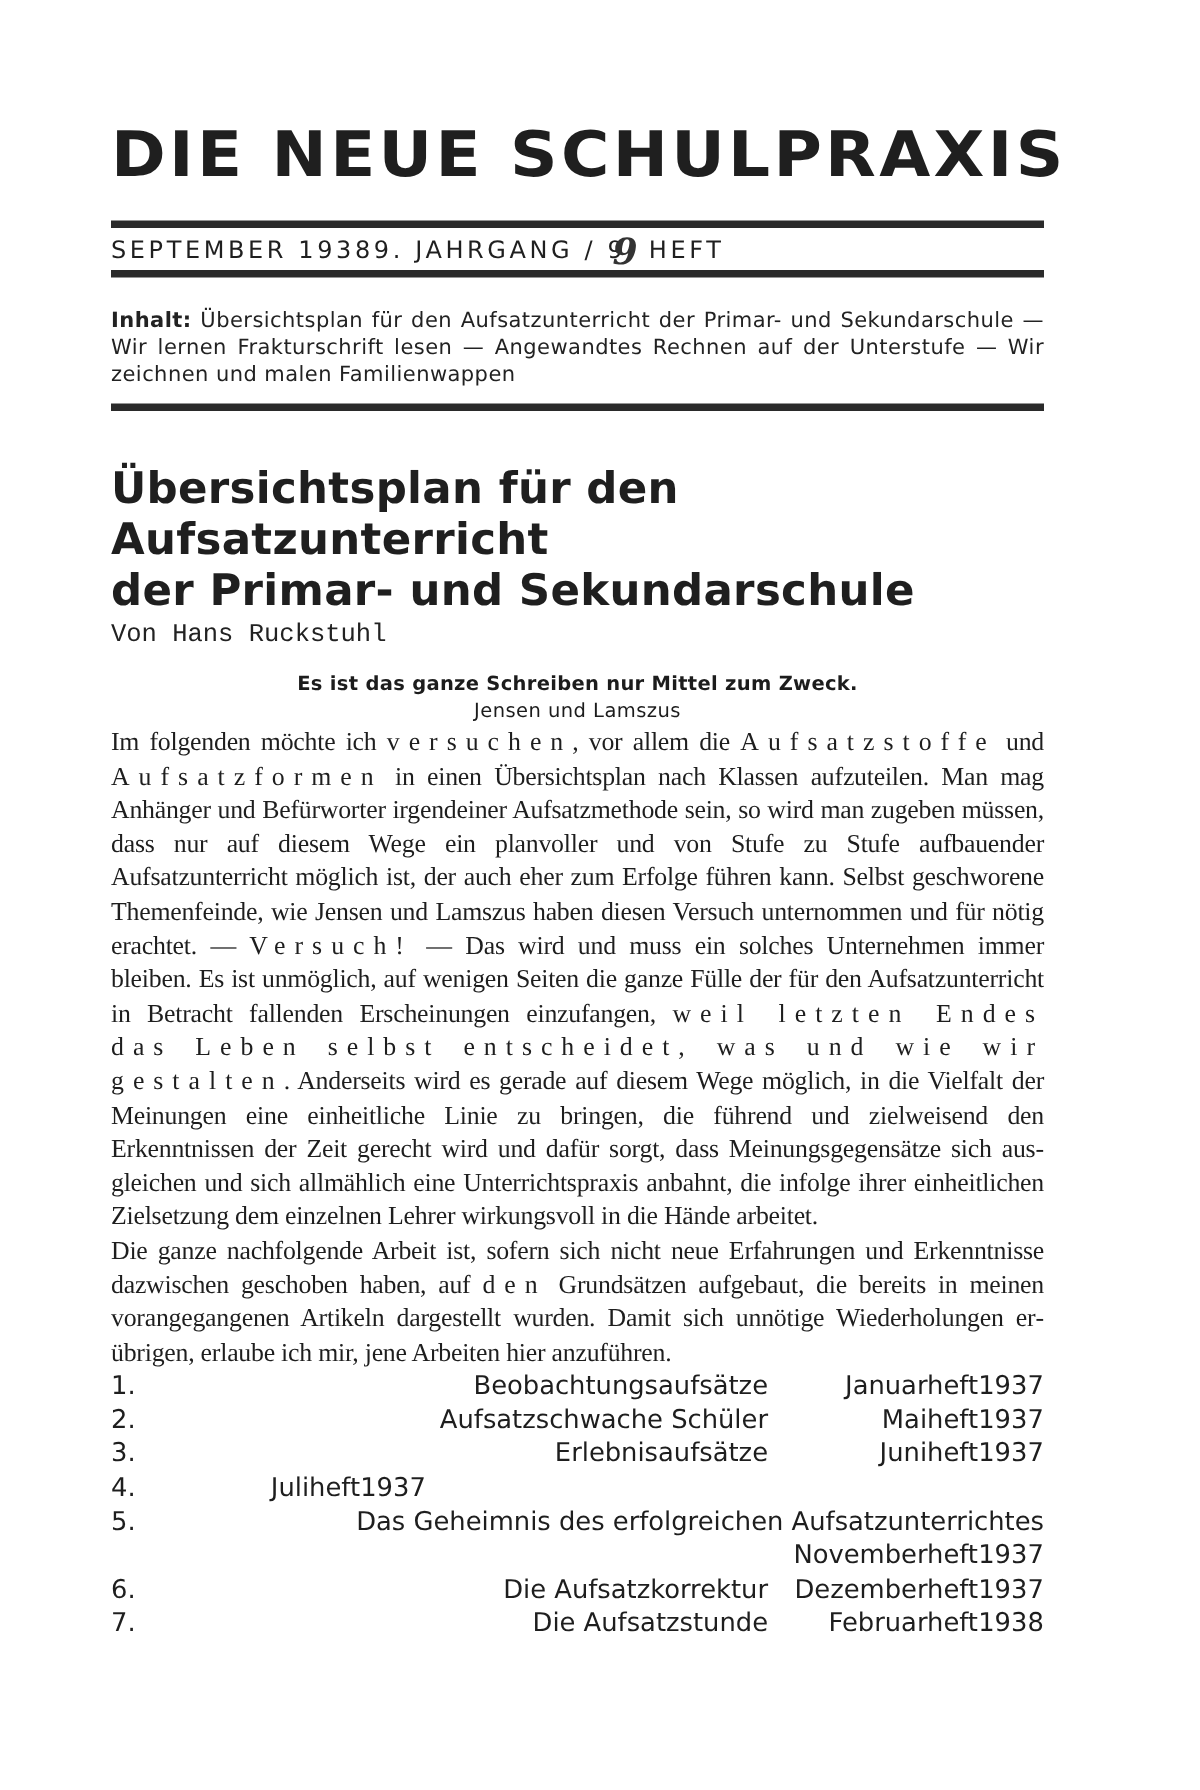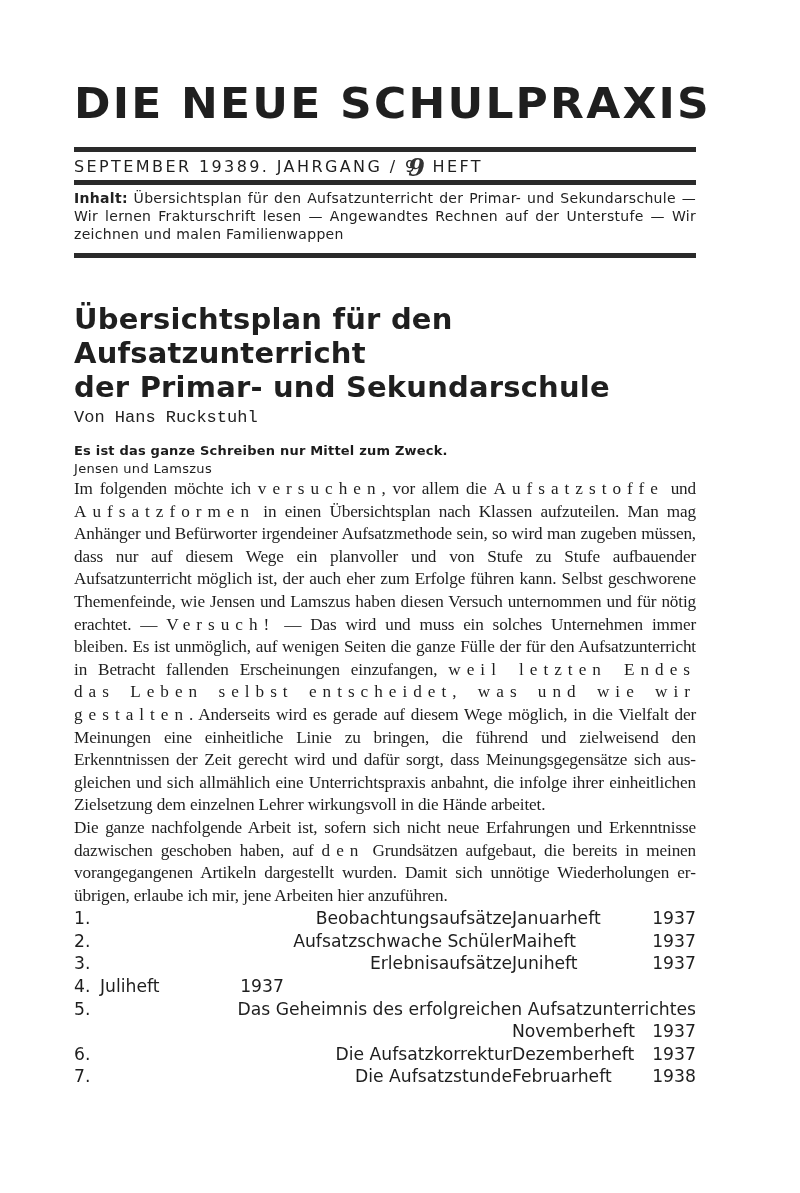--- a/index.html
+++ b/index.html
@@ -58,49 +58,49 @@
       right: 58px;
       top: -4px;
       font-family: "DejaVu Serif", serif;
       font-style: italic;
       font-weight: bold;
       font-size: 24px;
       color: #333;
       letter-spacing: 0;
     }
     .contents {
-      margin-top: 4px;
+      margin-top: 20px;
       font-family: "DejaVu Sans", sans-serif;
       font-size: 14px;
       line-height: 18px;
       letter-spacing: 0.3px;
       text-align: justify;
       color: #222;
     }
     .contents .label { font-weight: bold; }
     .rule.r3 { margin-top: 10px; }
 
     .article-title {
-      margin: 44px 0 0 0;
+      margin: 34px 0 0 0;
       font-family: "DejaVu Sans", sans-serif;
       font-weight: bold;
       font-size: 29px;
       line-height: 34px;
       letter-spacing: 0.2px;
       color: #1f1f1f;
     }
     .byline {
       font-family: Liberation Mono, monospace;
       font-size: 17px;
       line-height: 24px;
       margin-top: 2px;
       color: #222;
     }
     .epigraph {
-      text-align: left;
+      text-align: center;
       margin-top: 12px;
       font-size: 13px;
       line-height: 18px;
     }
     .epigraph .quote { font-weight: bold; letter-spacing: 0.2px; }
     .epigraph .source { letter-spacing: 0.3px; }
 
     .body-text {
       font-family: Liberation Serif, serif;
       font-size: 17.2px;
@@ -118,21 +118,21 @@
       font-size: 17.2px;
       line-height: 22.6px;
       color: #1e1e1e;
     }
     .work-row {
       display: flex;
       align-items: baseline;
     }
     .work-row .num { width: 26px; }
     .work-row .title { flex: 1; text-align: right; }
-    .work-row .issue { width: 140px; }
+    .work-row .issue { width: 140px; text-align: right; }
     .work-row .year { width: 44px; text-align: center; }
     .work-row.continuation .num,
     .work-row.continuation .title { visibility: hidden; }
   </style>
 </head>
 <body>
 
 <div class="page">
 
   <h1 class="masthead">DIE NEUE SCHULPRAXIS</h1>

